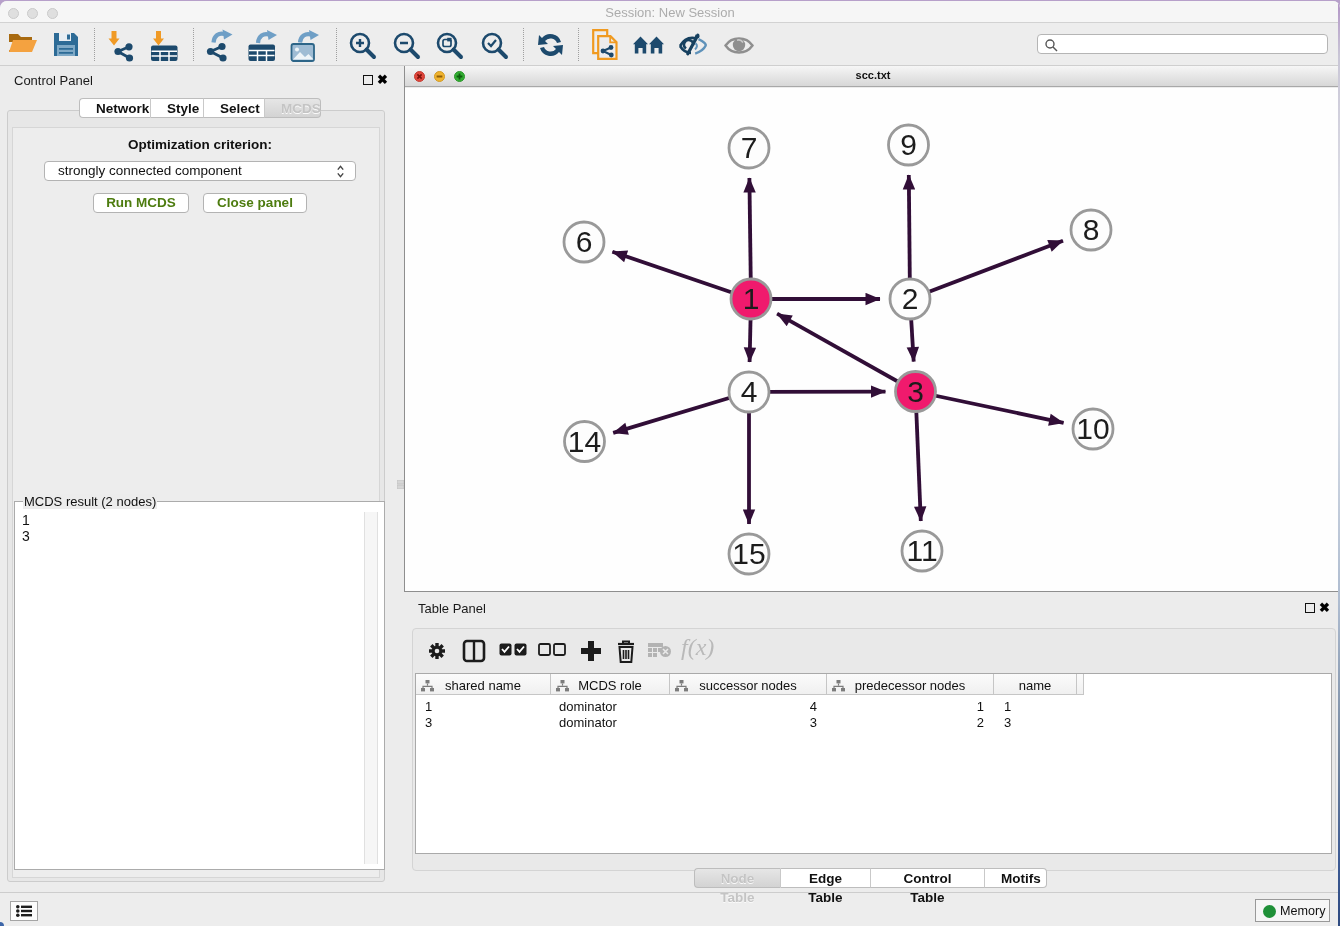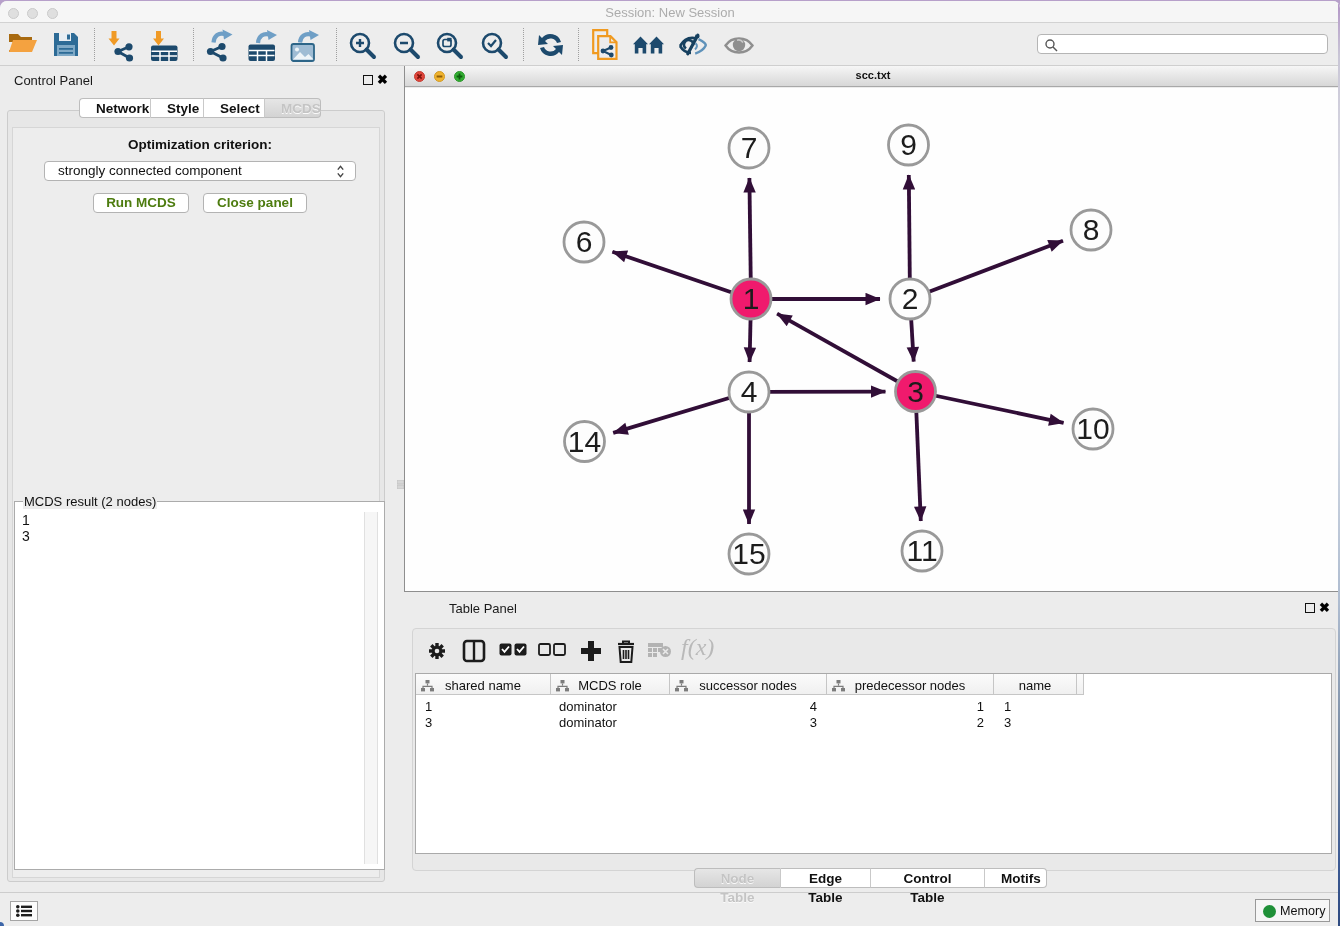--- a/index.html
+++ b/index.html
@@ -34,21 +34,21 @@
 #vsplit-handle { position:absolute; left:397px; top:474px; width:7px; height:9px; }
 
 #netwin { position:absolute; left:404px; top:65px; width:936px; height:526px; border-left:1px solid #8e8e8e; border-bottom:1px solid #8e8e8e; }
 #nw-titlebar { position:absolute; left:0; top:0; width:936px; height:21px; background:linear-gradient(#f6f6f6,#d7d7d7); border-bottom:1px solid #a8a8a8; }
 #nw-title { position:absolute; left:0; top:3px; width:936px; text-align:center; font-size:11px; font-weight:bold; color:#111; }
 .light { position:absolute; top:5px; width:11px; height:11px; border-radius:50%; }
 #nw-canvas { position:absolute; left:0; top:22px; width:935px; height:503px; background:#fefefe; }
 #hsplit-handle { position:absolute; left:866px; top:586px; width:9px; height:7px; }
 
 #tpanel { position:absolute; left:404px; top:591px; width:936px; height:300px; background:#ececec; }
-#tp-title { position:absolute; left:14px; top:9px; font-size:13px; color:#1a1a1a;margin-left:31px; }
+#tp-title { position:absolute; left:14px; top:9px; font-size:13px; color:#1a1a1a; }
 #tp-box { position:absolute; left:8px; top:36px; width:924px; height:243px; background:#e9e9e9; border:1px solid #d4d4d4; border-radius:4px; }
 #tbl { position:absolute; left:11px; top:81px; width:917px; height:181px; background:#fff; border:1px solid #a9a9a9; }
 .th { position:absolute; top:0; height:21px; background:linear-gradient(#fbfbfb,#f0f0f0); border-right:1px solid #c6c6c6; border-bottom:1px solid #c6c6c6; font-size:13px; color:#111; text-align:center; line-height:23px; }
 .td { position:absolute; font-size:13px; color:#111; height:16px; line-height:16px; }
 #btabs { position:absolute; }
 
 #statusbar { position:absolute; left:0; top:891px; width:1340px; height:35px; background:#ededed; border-top:1px solid #cdcdcd; }
 #listbtn { position:absolute; left:10px; top:8px; width:28px; height:20px; background:#fcfcfc; border:1px solid #a5a5a5; }
 #membtn { position:absolute; left:1255px; top:6px; width:75px; height:23px; background:#f6f6f6; border:1px solid #999; font-size:13px; color:#111; }
 .edge-svg line { stroke:#310e37; stroke-width:3.8; }

